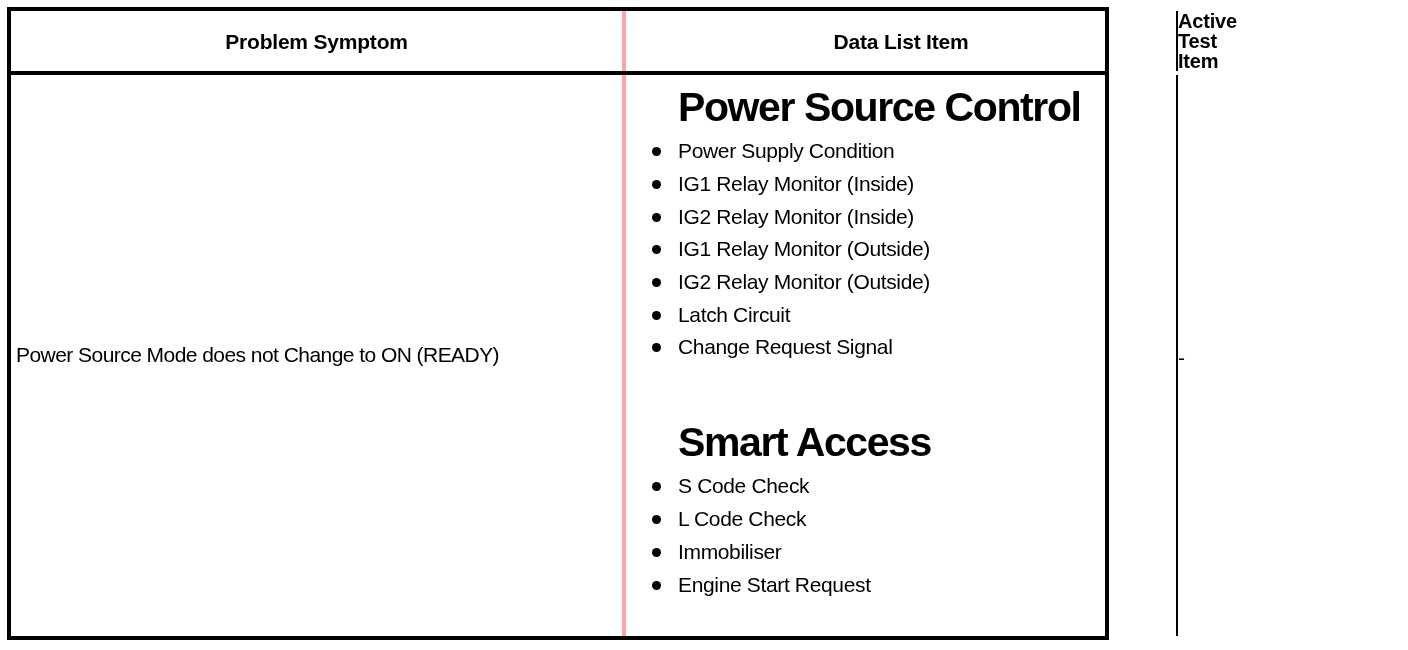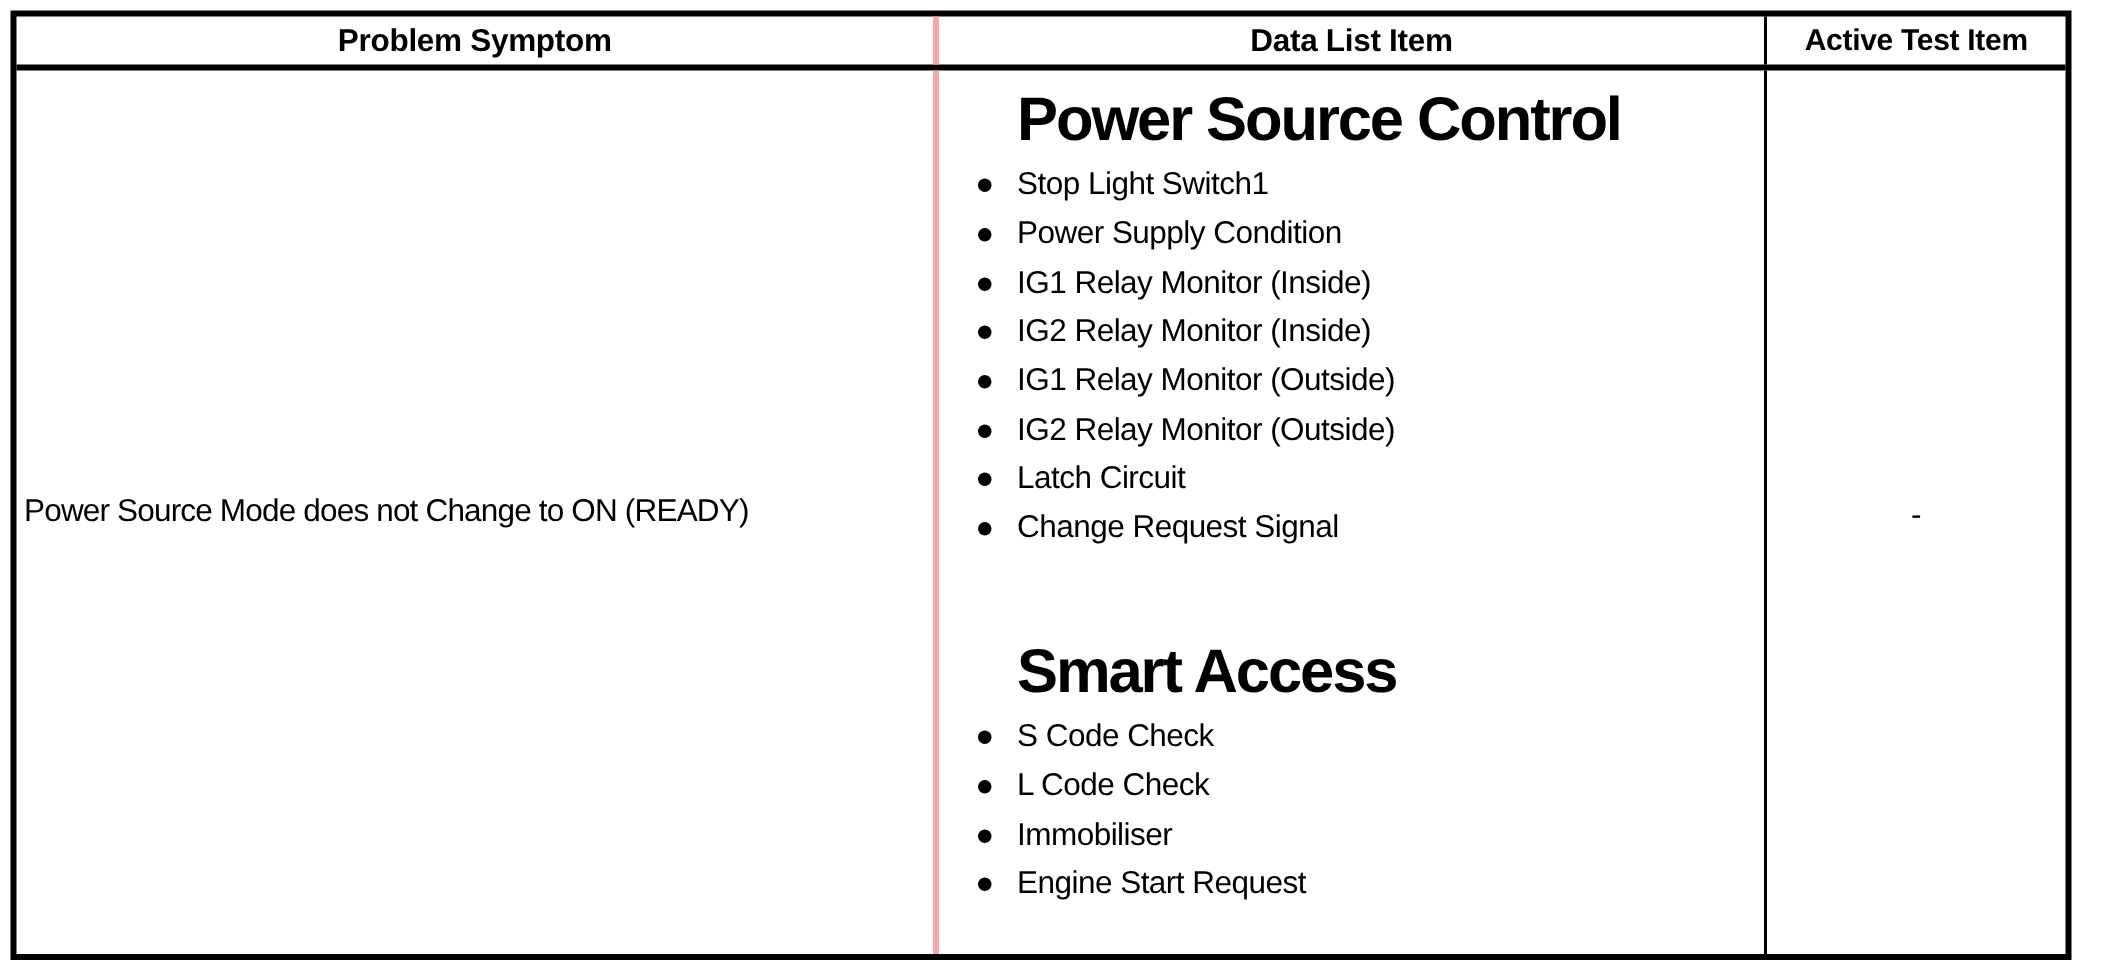--- a/index.html
+++ b/index.html
@@ -20,21 +20,21 @@
     width: 1408px;
     height: 650px;
     background: #ffffff;
   }
 
   
   .table {
     position: absolute;
     left: 7px;
     top: 7px;
-    width: 1374px;
+    width: 1102px;
     height: 633px;
     box-sizing: border-box;
     border: 4px solid #000000;
     background: #ffffff;
     display: flex;
     flex-direction: column;
   }
 
   .header-row {
     display: flex;
@@ -158,24 +158,20 @@
         <span class="symptom-text">Power Source Mode does not Change to ON (READY)</span>
       </div>
 
       <div class="col-datalist bcell-datalist">
         <div class="datalist-inner">
 
           <div class="group-title">Power Source Control</div>
           <ul class="bullet-list">
             <li class="bullet-item">
               <span class="bullet-dot"></span>
-              <span>Stop Light Switch1</span>
-            </li>
-            <li class="bullet-item">
-              <span class="bullet-dot"></span>
               <span>Power Supply Condition</span>
             </li>
             <li class="bullet-item">
               <span class="bullet-dot"></span>
               <span>IG1 Relay Monitor (Inside)</span>
             </li>
             <li class="bullet-item">
               <span class="bullet-dot"></span>
               <span>IG2 Relay Monitor (Inside)</span>
             </li>

